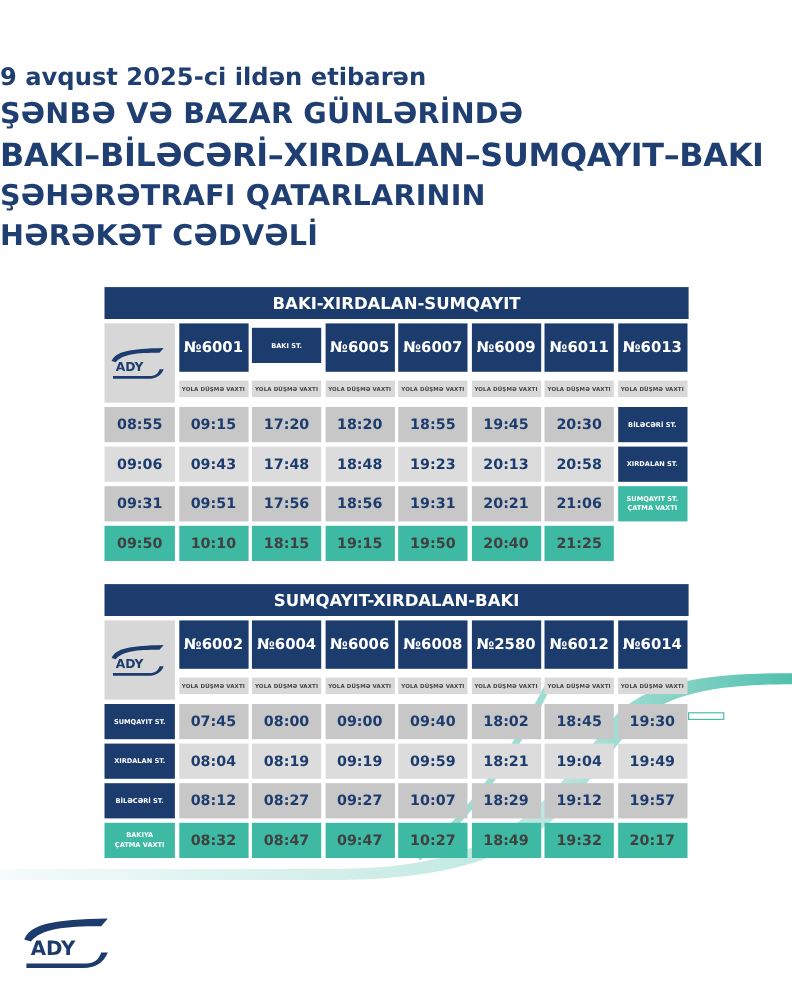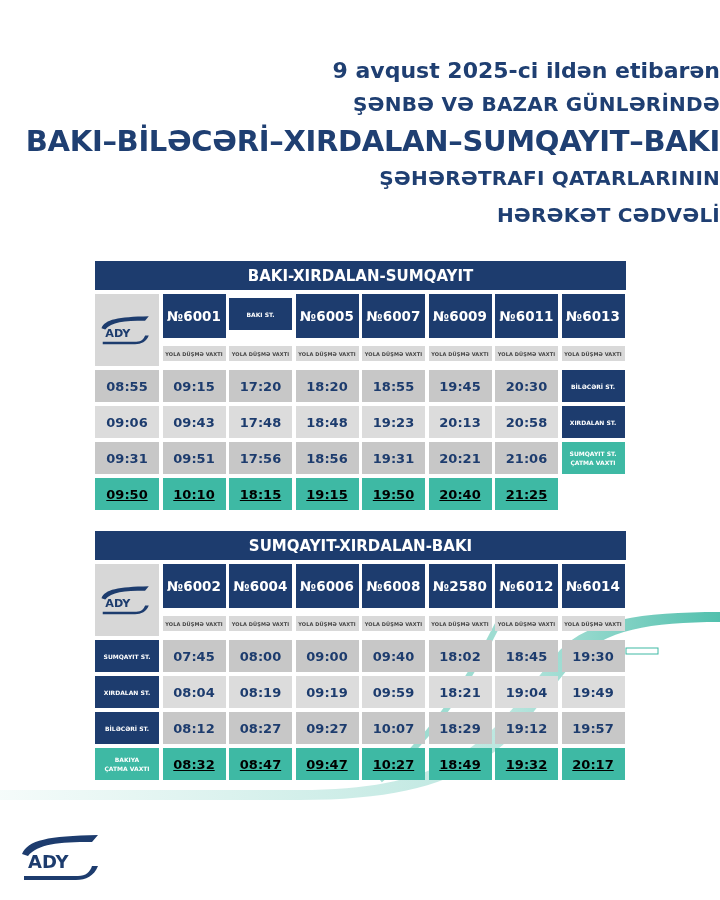--- a/index.html
+++ b/index.html
@@ -1,34 +1,34 @@
 <!DOCTYPE html>
 <html><head>
 <meta charset="utf-8">
 <style>
   * { box-sizing: border-box; margin: 0; padding: 0; }
   html, body { width: 720px; height: 900px; background: #ffffff; overflow: hidden; }
   body { position: relative; font-family: "DejaVu Sans", sans-serif; color: #1d3c6e; }
   .deco { position: absolute; left: 0; top: 0; width: 720px; height: 900px; pointer-events: none; z-index: 0; }
-  .titles { position: absolute; top: 56px; left: 0; width: 720px; text-align: right; z-index: 2; }
+  .titles { position: absolute; top: 56px; left: 0; width: 720px; text-align: left; z-index: 2; }
   .t1 { font-size: 22px; font-weight: bold; line-height: 30px; color: #1f3f72; }
-  .t2 { font-size: 20px; font-weight: bold; line-height: 37px; color: #1f3f72; letter-spacing: 0.2px; }
+  .t2 { font-size: 26px; font-weight: bold; line-height: 37px; color: #1f3f72; letter-spacing: 0.2px; }
   .t2.big { font-size: 29px; letter-spacing: -0.3px; }
   .sched { position: absolute; left: 95px; width: 531px; z-index: 2; }
   .sched .bar { height: 29px; background: #1d3c6e; color: #fff; font-weight: bold; font-size: 15px; display: flex; align-items: center; justify-content: center; }
   .grid { display: grid; grid-template-columns: 64px repeat(7, 63px); column-gap: 3.5px; margin-top: 4px; }
   .logo-cell { grid-row: span 2; background: #d7d7d7; display: flex; align-items: center; justify-content: center; height: 72px; }
   .hcell { background: #1d3c6e; color: #fff; height: 44px; display: flex; align-items: center; justify-content: center; font-weight: bold; font-size: 13.5px; }
   .scell { background: #d9d9d9; height: 15px; margin-top: 3px; display: flex; align-items: center; justify-content: center; font-size: 5px; font-weight: bold; color: #444; letter-spacing: 0.1px; }
   .rlabel { background: #1d3c6e; color: #fff; height: 32px; margin-top: 4px; display: flex; align-items: center; justify-content: center; text-align: center; font-size: 6px; font-weight: bold; line-height: 9px; }
   .rlabel.teal { background: #3eb9a4; }
   .tcell { height: 32px; margin-top: 4px; display: flex; align-items: center; justify-content: center; font-weight: bold; font-size: 13px; color: #1d3c6e; }
   .tcell.dark { background: #c7c7c7; }
   .tcell.light { background: #dcdcdc; }
-  .tcell.teal { background: #3eb9a4; color: #000000; text-decoration: underline; }
+  .tcell.teal { background: #3eb9a4; color: #404040; }
   .footer-logo { position: absolute; left: 18px; top: 832px; z-index: 2; }
 </style>
 </head>
 <body>
 
 <svg class="deco" viewBox="0 0 720 900">
   <defs>
     <linearGradient id="g1" x1="0" y1="0" x2="1" y2="0">
       <stop offset="0" stop-color="#3eb9a4" stop-opacity="0.05"></stop>
       <stop offset="0.7" stop-color="#3eb9a4" stop-opacity="0.35"></stop>

